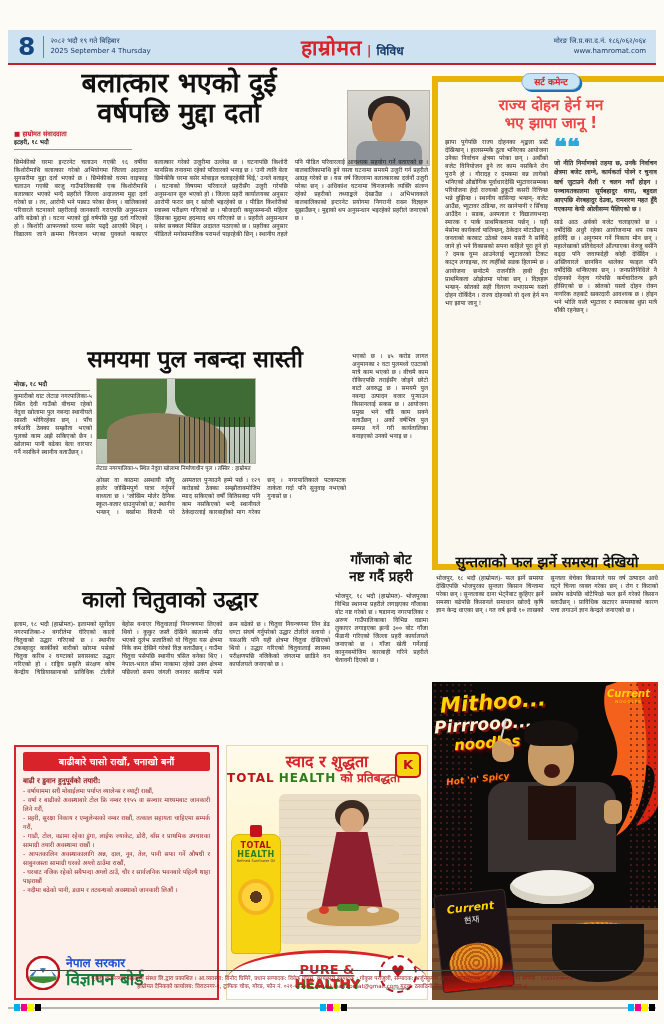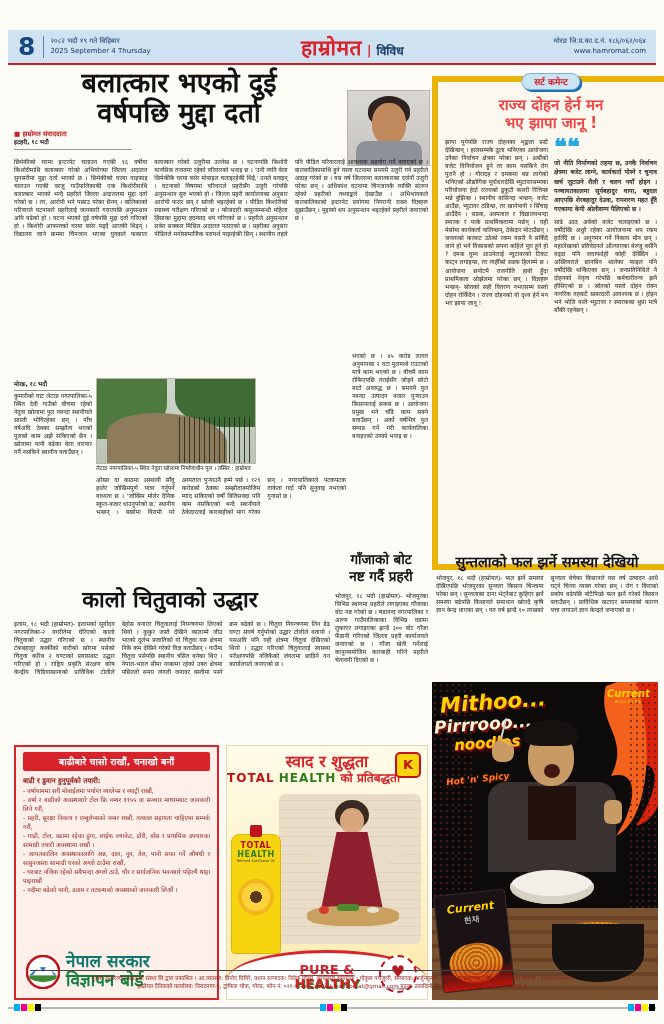--- a/index.html
+++ b/index.html
@@ -52,21 +52,21 @@
             background:repeating-linear-gradient(90deg,rgba(35,40,30,.85) 0 1px,transparent 1px 5px);}
   
   .ganja-h{font-size:13.5px;line-height:1.25;}
   .orange-h{font-size:14.5px;}
   
   .flood{left:14px;top:745px;width:205px;height:255px;background:#fdf0ea;border:2px solid #d8232a;box-sizing:border-box;padding:5px 7px;}
   .flood-title{background:#d8232a;color:#fff;font-size:9.5px;font-weight:bold;text-align:center;padding:3px 0;border-radius:2px;}
   .flood-sub{font-size:7px;font-weight:bold;color:#8b1a1a;margin:5px 0 2px 0;}
   .flood-li{font-size:6.2px;color:#8b1a1a;line-height:1.45;text-align:justify;}
   .flood-logo-row{position:absolute;left:10px;right:10px;bottom:8px;display:flex;align-items:center;gap:6px;}
-  .np1{font-size:17px;font-weight:bold;color:#0f766e;line-height:1.05;}
+  .np1{font-size:12px;font-weight:bold;color:#1d4ed8;line-height:1.05;}
   .np2{font-size:17px;font-weight:bold;color:#15803d;line-height:1.1;}
   
   .oil{left:226px;top:745px;width:202px;height:255px;background:linear-gradient(#fffbe9 0%,#fdf3c9 55%,#fde9a8 100%);
        border:1px solid #e3d9b4;box-sizing:border-box;}
   .oil-l1{font-size:16px;font-weight:bold;color:#d8232a;text-align:center;margin-top:4px;}
   .oil-l2{font-size:12px;font-weight:bold;color:#d8232a;line-height:1;}
   .oil-total{color:#c0131b;letter-spacing:1px;}
   .klogo{position:absolute;right:6px;top:6px;width:22px;height:22px;background:#f7d410;border:2px solid #c0131b;
          border-radius:5px;color:#c0131b;font-weight:bold;font-size:13px;text-align:center;line-height:22px;}
   .woman{position:absolute;left:52px;top:48px;width:142px;height:150px;border-radius:6px;overflow:hidden;
@@ -189,20 +189,21 @@
     <div class="sc-cols">
       <div class="sc-col col-text">झापा पुगेपछि राज्य दोहनका शृङ्खला प्रस्टै देखिन्छन् । हालसम्मकै ठूला भनिएका आयोजना उनैका निर्वाचन क्षेत्रमा परेका छन् । अर्बौंको बजेट विनियोजन हुने तर काम नसकिने रोग पुरानै हो । गौरादह र दमकमा बन्न लागेको भनिएको औद्योगिक पूर्वाधारदेखि भ्युटावरसम्मका परियोजना हेर्दा राज्यको ढुकुटी कसरी रित्तिन्छ भन्ने बुझिन्छ । स्थानीय बासिन्दा भन्छन्- बजेट आउँछ, भ्युटावर ठडिन्छ, तर खानेपानी र सिँचाइ आउँदैन । सडक, अस्पताल र विद्यालयभन्दा स्मारक र पार्क प्राथमिकतामा पर्छन् । यही मेसोमा कार्यकर्ता पालिन्छन्, ठेकेदार मोटाउँछन् । जनताको करबाट उठेको रकम यसरी नै सकिँदै जाने हो भने विकासको सपना कहिले पूरा हुने हो ? दमक घुम्न आउनेलाई भ्युटावरको टिकट काट्न लगाइन्छ, तर त्यहीँको सडक हिलाम्मे छ । आयोजना छनोटमै राजनीति हाबी हुँदा प्राथमिकता ओझेलमा परेका छन् । विज्ञहरू भन्छन्- स्रोतको सही वितरण नभएसम्म यस्तो दोहन रोकिँदैन । राज्य दोहनको यो दृश्य हेर्न मन भए झापा जानू !</div>
       <div class="sc-col">
         <span class="quote-mark">❝❝</span>
         <div class="quote-text">जो नीति निर्माणको तहमा छ, उनकै निर्वाचन क्षेत्रमा बजेट लाग्ने, कार्यकर्ता पोस्ने र चुनाव खर्च जुटाउने शैली र चलन नयाँ होइन । पञ्चायतकालमा सूर्यबहादुर थापा, बहुदल आएपछि शेरबहादुर देउवा, रामशरण महत हुँदै गएकामा केपी ओलीसम्म पैलिएको छ ।</div>
         <div class="col-text" style="height:230px;">साढे आठ अर्बको बजेट चलाइएको छ । वर्षौंदेखि अधुरै रहेका आयोजनामा थप रकम हालिँदै छ । अनुगमन गर्ने निकाय मौन छन् । महालेखाको प्रतिवेदनले औंल्याएका बेरुजु बर्सेनि बढ्दा पनि जवाफदेही कोही देखिँदैन । अख्तियारले छानबिन थालेका फाइल पनि वर्षौंदेखि थन्किएका छन् । जनप्रतिनिधिले नै दोहनको नेतृत्व गरेपछि कर्मचारीतन्त्र झनै हौसिएको छ । स्रोतको यस्तो दोहन रोक्न नागरिक तहबाटै खबरदारी आवश्यक छ । होइन भने भोलि यस्तै भ्युटावर र स्मारकका थुप्रा मात्रै बाँकी रहनेछन् ।</div>
       </div>
     </div>
   </div>
 
+  <div class="abs h-mid" style="left:50px;top:342px;width:290px;font-size:23px;">समयमा पुल नबन्दा सास्ती</div>
   <div class="abs rule" style="left:14px;top:380px;width:76px;padding-bottom:2px;">
     <div class="dateline">मोरङ, १८ भदौ</div>
   </div>
   <div class="abs col-text" style="left:14px;top:392px;width:78px;height:186px;">कुमारीको घाट लेटाङ नगरपालिका-५ स्थित देवी गाउँको बीचमा रहेको नेदुवा खोलामा पुल नबन्दा स्थानीयले सास्ती भोगिरहेका छन् । पाँच वर्षअघि ठेक्का सम्झौता भएको पुलको काम अझै सकिएको छैन । खोलामा पानी बढेका बेला वारपार गर्नै नसकिने स्थानीय बताउँछन् ।</div>
   <div class="abs photo bphoto">
     <div class="bp-hillL"></div>
     <div class="bp-hillR"></div>
     <div class="bp-river"></div>
     <div class="bp-fence"></div>
   </div>

